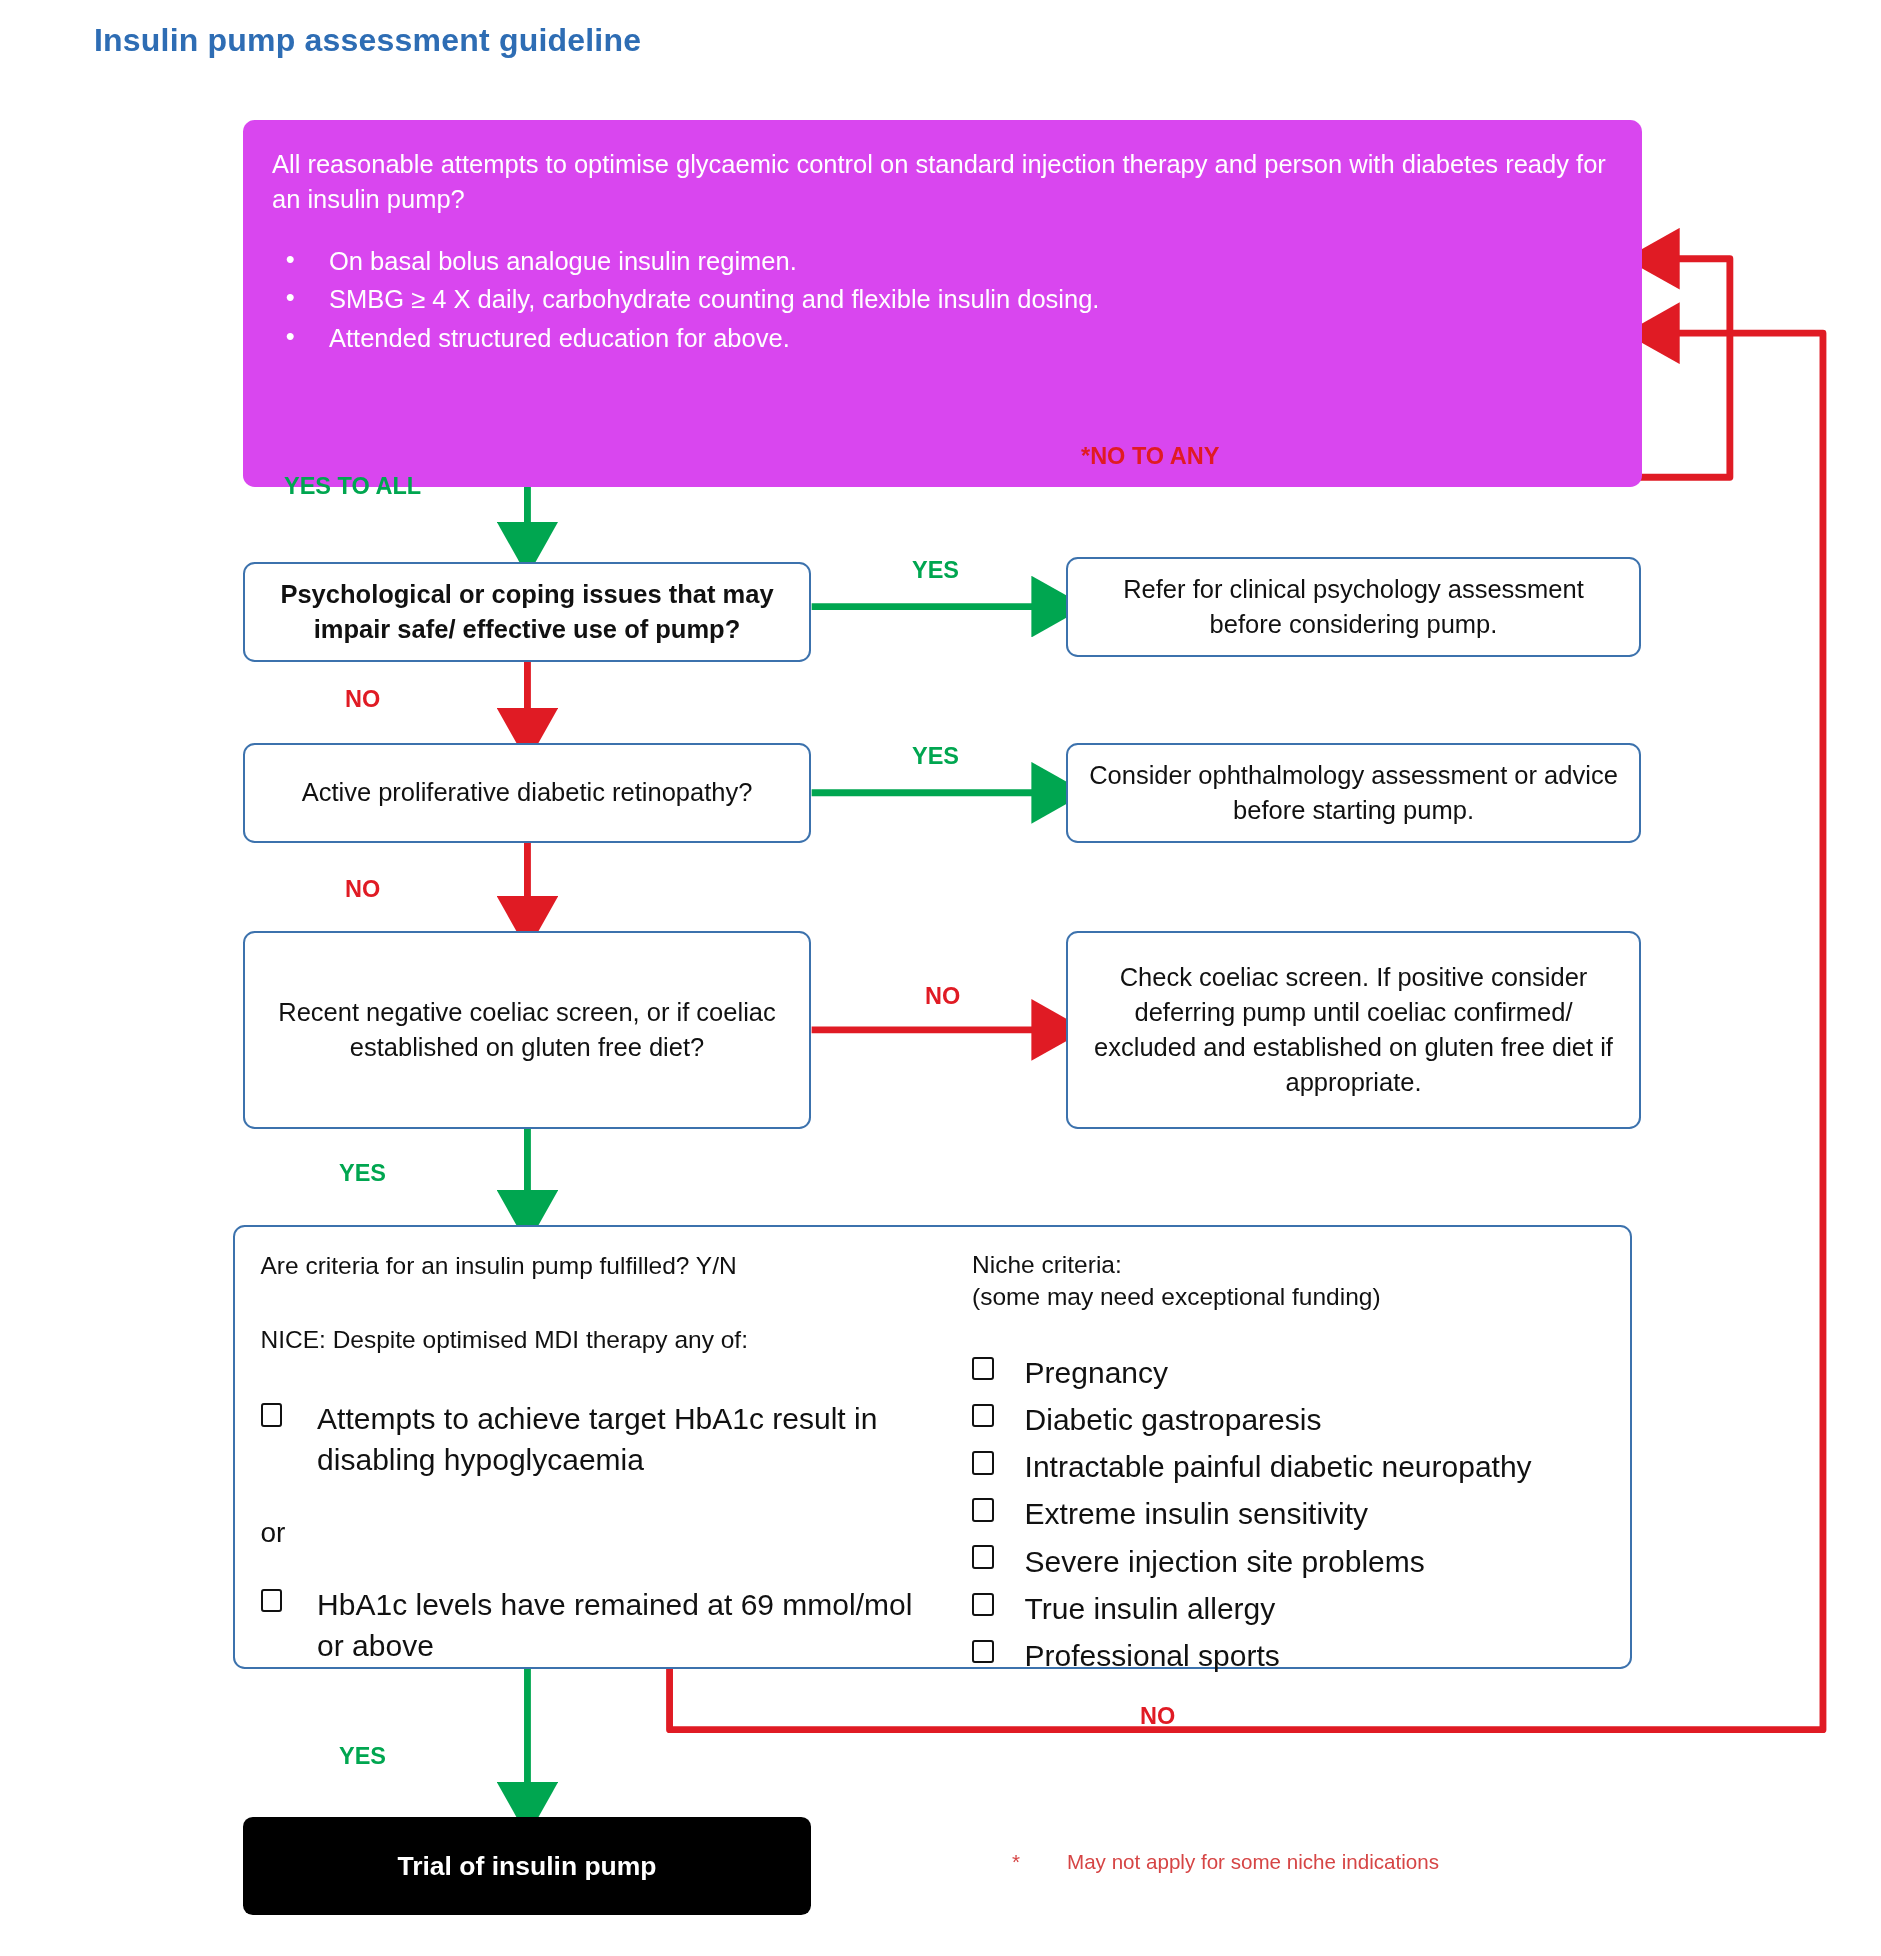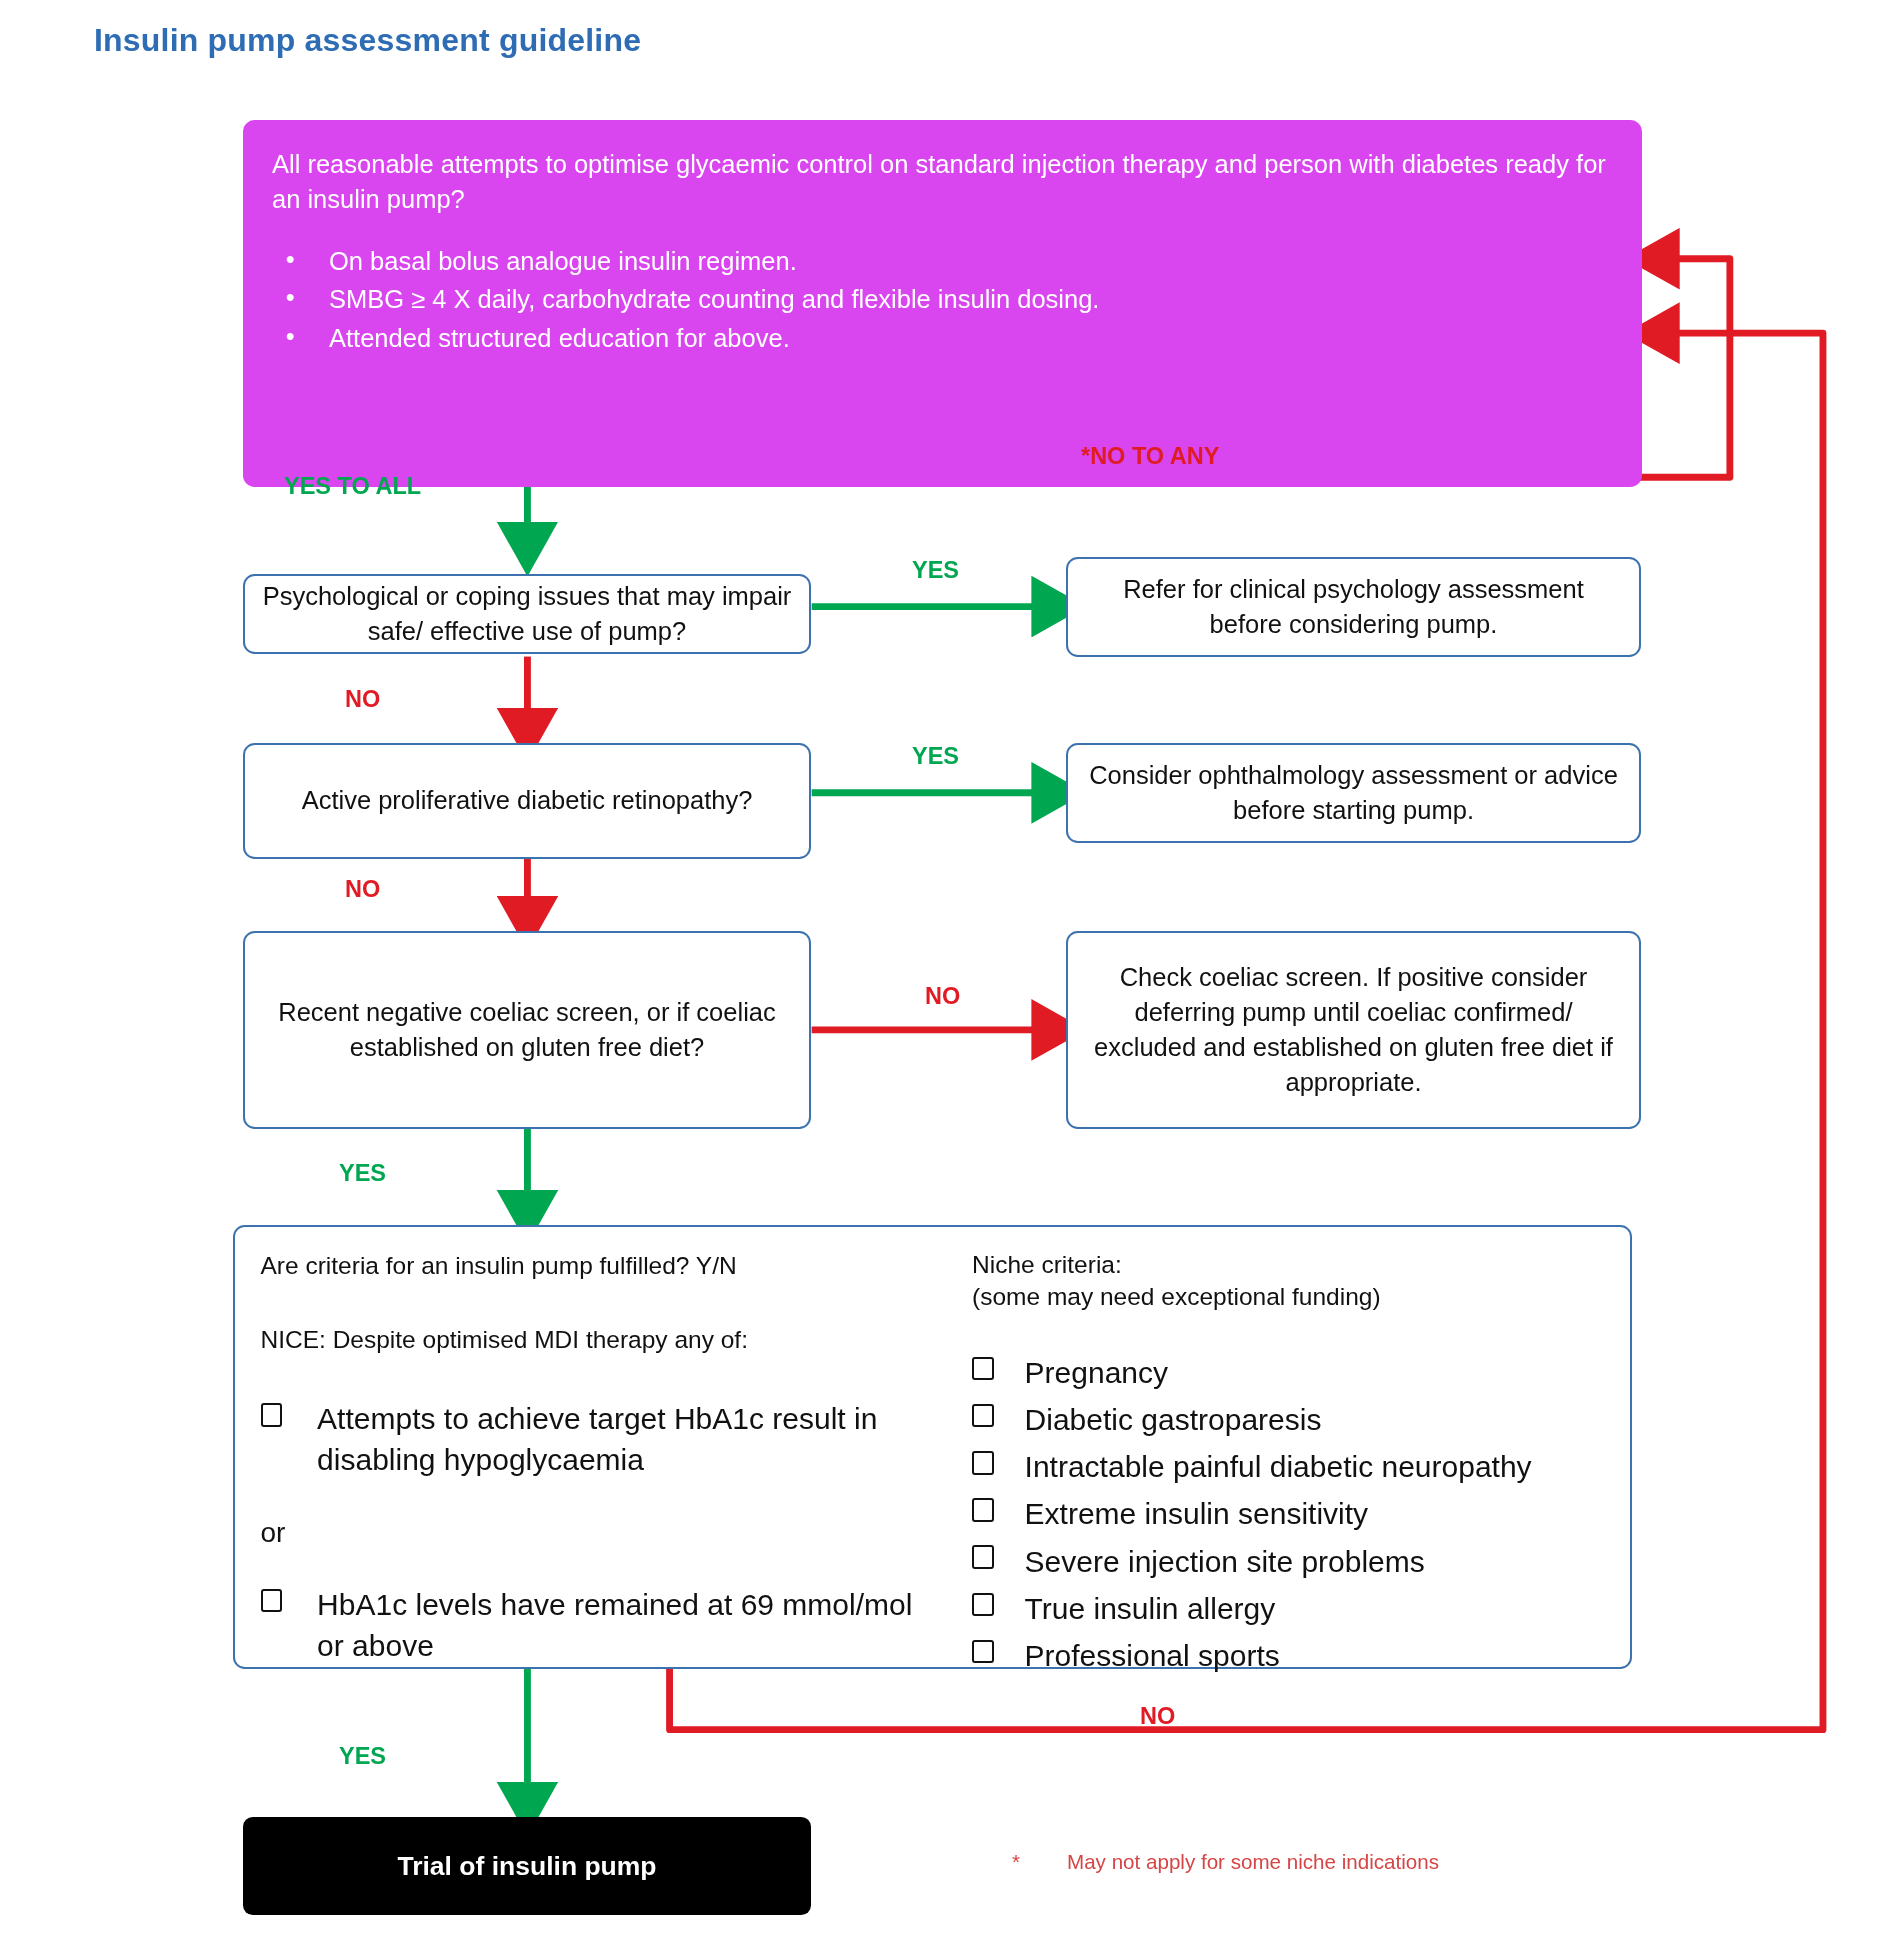--- a/index.html
+++ b/index.html
@@ -34,23 +34,23 @@
 
   .q-box, .out-box, .big-box{
     border:2.5px solid #3C72AD;border-radius:11.8px;background:#ffffff;
     color:#111111;
   }
   .q-box,.out-box{
     display:flex;align-items:center;justify-content:center;text-align:center;
     font-size:25.5px;line-height:1.38;padding:7.8px 15.7px;
   }
 
-  .q1{left:243px;top:574px;width:568px;height:80px;}
+  .q1{left:243px;top:562px;width:568px;height:100px;font-weight:bold;}
   .o1{left:1066px;top:557px;width:575px;height:100px;}
-  .q2{left:243px;top:743px;width:568px;height:116px;}
+  .q2{left:243px;top:743px;width:568px;height:100px;}
   .o2{left:1066px;top:743px;width:575px;height:100px;}
   .q3{left:243px;top:931px;width:568px;height:198px;}
   .o3{left:1066px;top:931px;width:575px;height:198px;}
 
   .big-box{left:233px;top:1225px;width:1399px;height:444px;}
   .big-inner{display:flex;height:100%;box-sizing:border-box;padding:21.6px 25.5px;}
   .col-l{width:686px;padding-right:13.7px;box-sizing:border-box;}
   .col-r{flex:1;padding-left:25.5px;box-sizing:border-box;}
 
   .t-line{font-size:24.5px;line-height:1.36;color:#111;}

